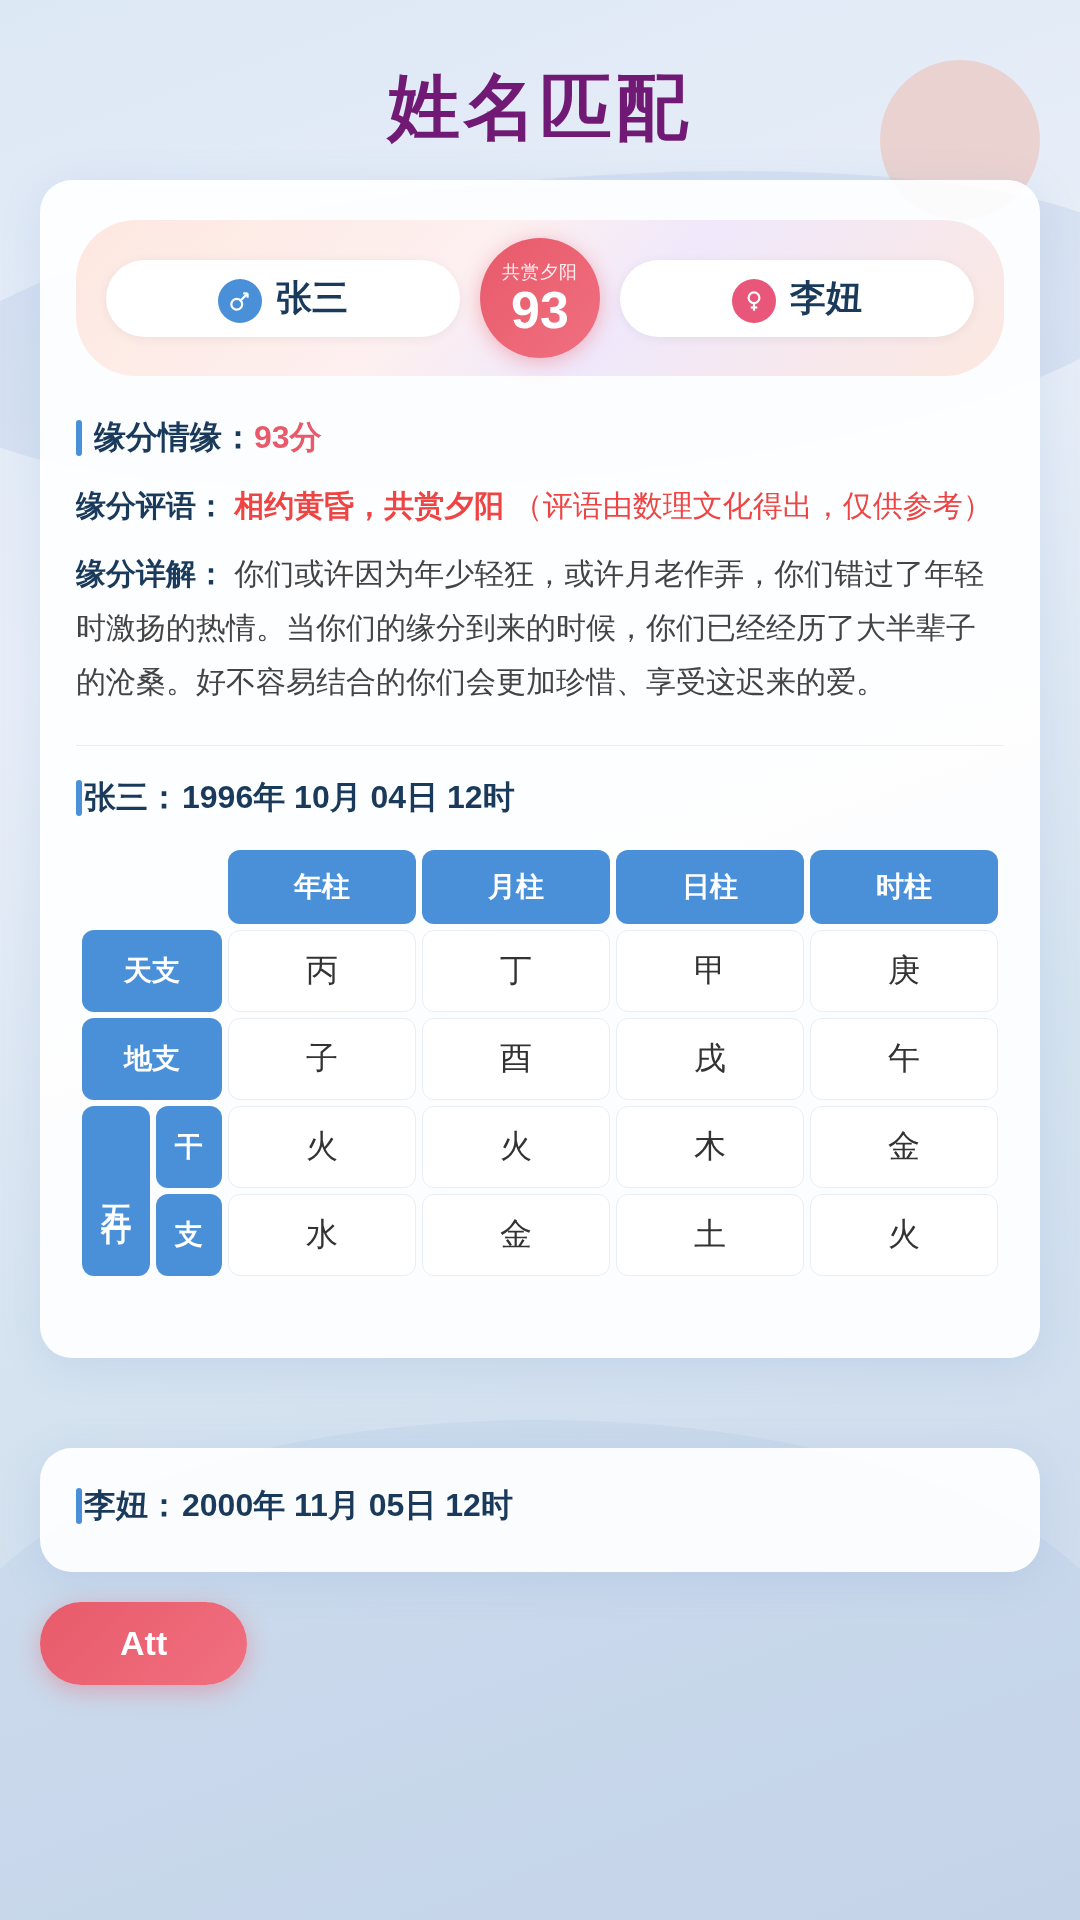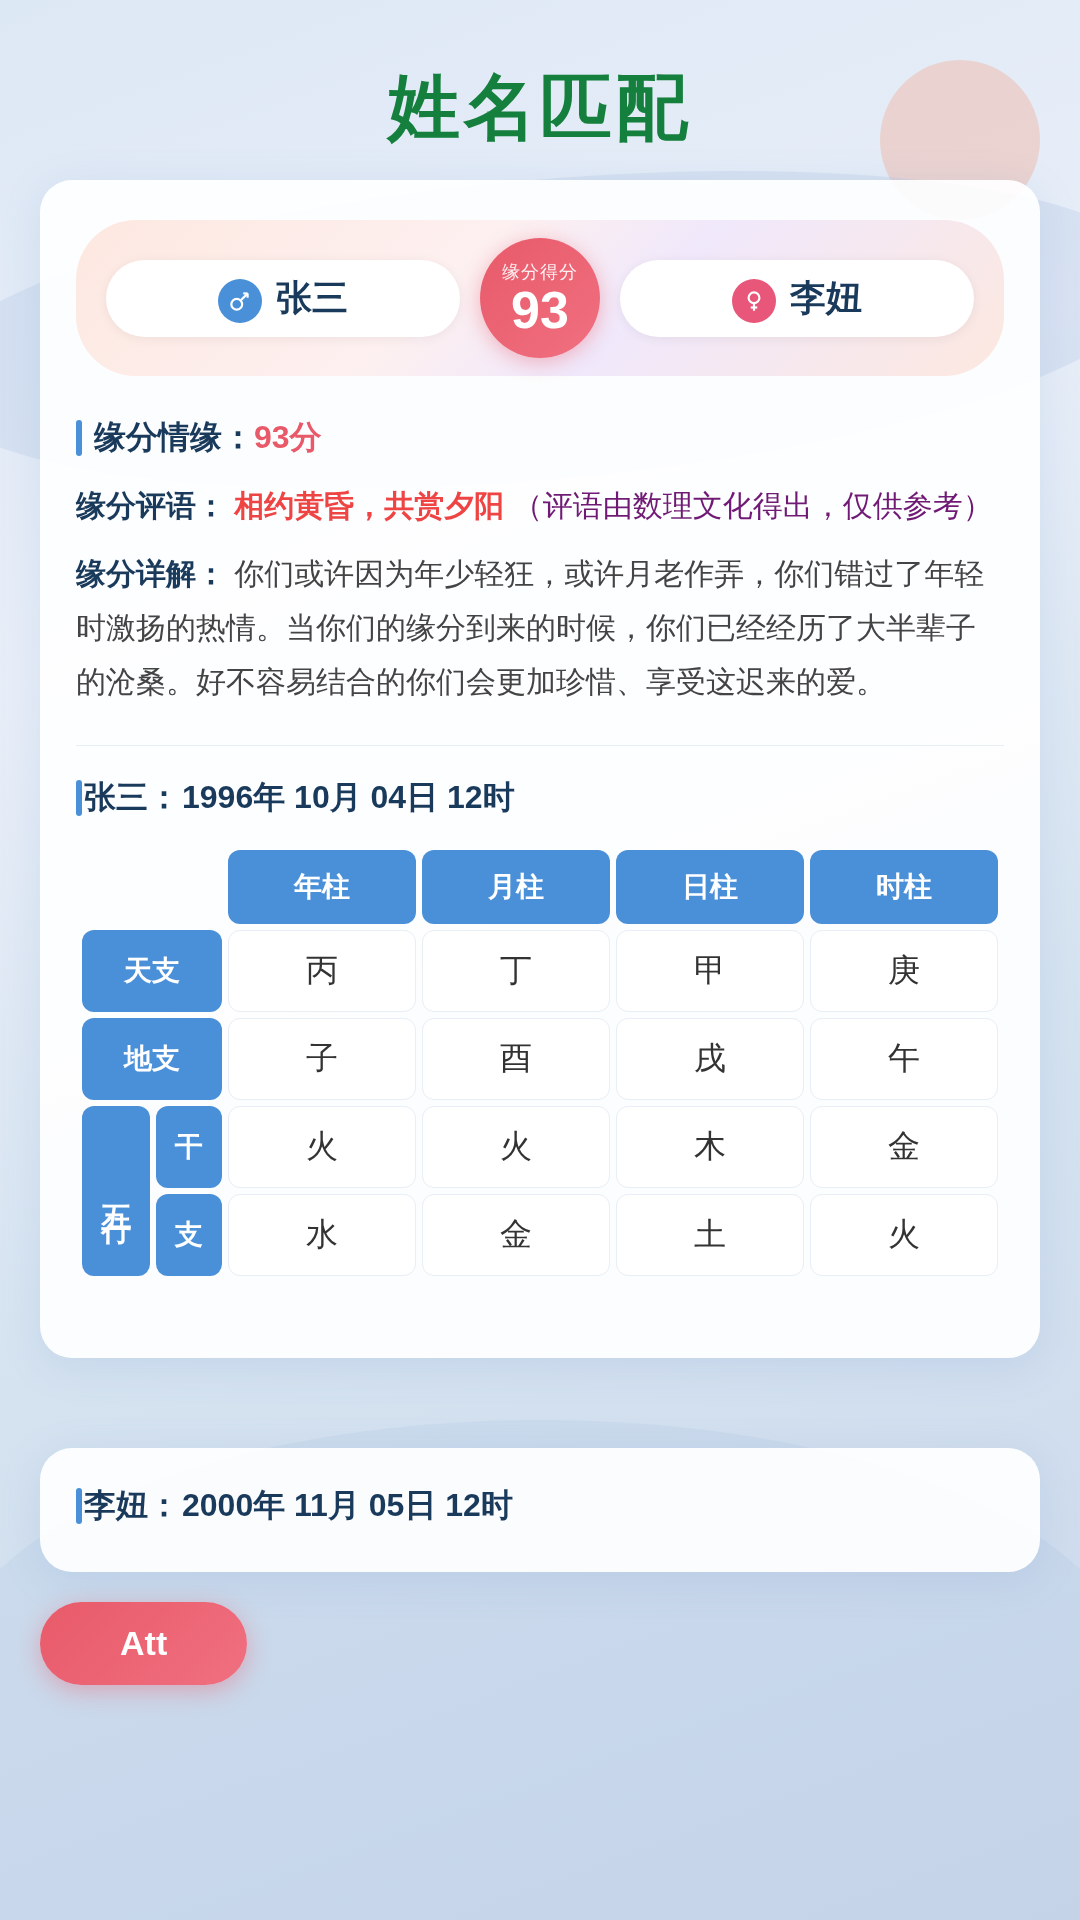--- a/index.html
+++ b/index.html
@@ -55,21 +55,21 @@
     .page-content {
       position: relative;
       z-index: 1;
       padding: 60px 40px 80px;
     }
 
     .page-title {
       text-align: center;
       font-size: 72px;
       font-weight: 800;
-      color: #15803d;
+      color: #701a75;
       letter-spacing: 4px;
       margin-bottom: 24px;
     }
 
     .page-subtitle {
       text-align: center;
       font-size: 38px;
       color: #3a5a7a;
       letter-spacing: 2px;
       margin-bottom: 50px;
@@ -211,21 +211,21 @@
       font-weight: 700;
       color: #1a3a5c;
     }
 
     .review-highlight {
       color: #ef4444;
       font-weight: 700;
     }
 
     .review-gray {
-      color: #701a75;
+      color: #ef4444;
       text-align: right;
     }
 
     .detail-text {
       font-size: 30px;
       line-height: 1.8;
       color: #444;
     }
 
     
@@ -318,21 +318,21 @@
             <circle cx="9" cy="15" r="5" stroke="white" stroke-width="2" fill="none"></circle>
             <line x1="13" y1="11" x2="19" y2="5" stroke="white" stroke-width="2"></line>
             <line x1="15" y1="5" x2="19" y2="5" stroke="white" stroke-width="2"></line>
             <line x1="19" y1="5" x2="19" y2="9" stroke="white" stroke-width="2"></line>
           </svg>
         </div>
         <span class="person-name">张三</span>
       </div>
 
       <div class="score-circle">
-        <span class="score-label">缘分得分</span>
+        <span class="score-label">共赏夕阳</span>
         <span class="score-number">93</span>
       </div>
 
       <div class="person-badge">
         <div class="person-icon-female">
           <svg width="26" height="26" viewBox="0 0 24 24" fill="none">
             <circle cx="12" cy="9" r="5" stroke="white" stroke-width="2"></circle>
             <line x1="12" y1="14" x2="12" y2="21" stroke="white" stroke-width="2"></line>
             <line x1="9" y1="18" x2="15" y2="18" stroke="white" stroke-width="2"></line>
           </svg>

